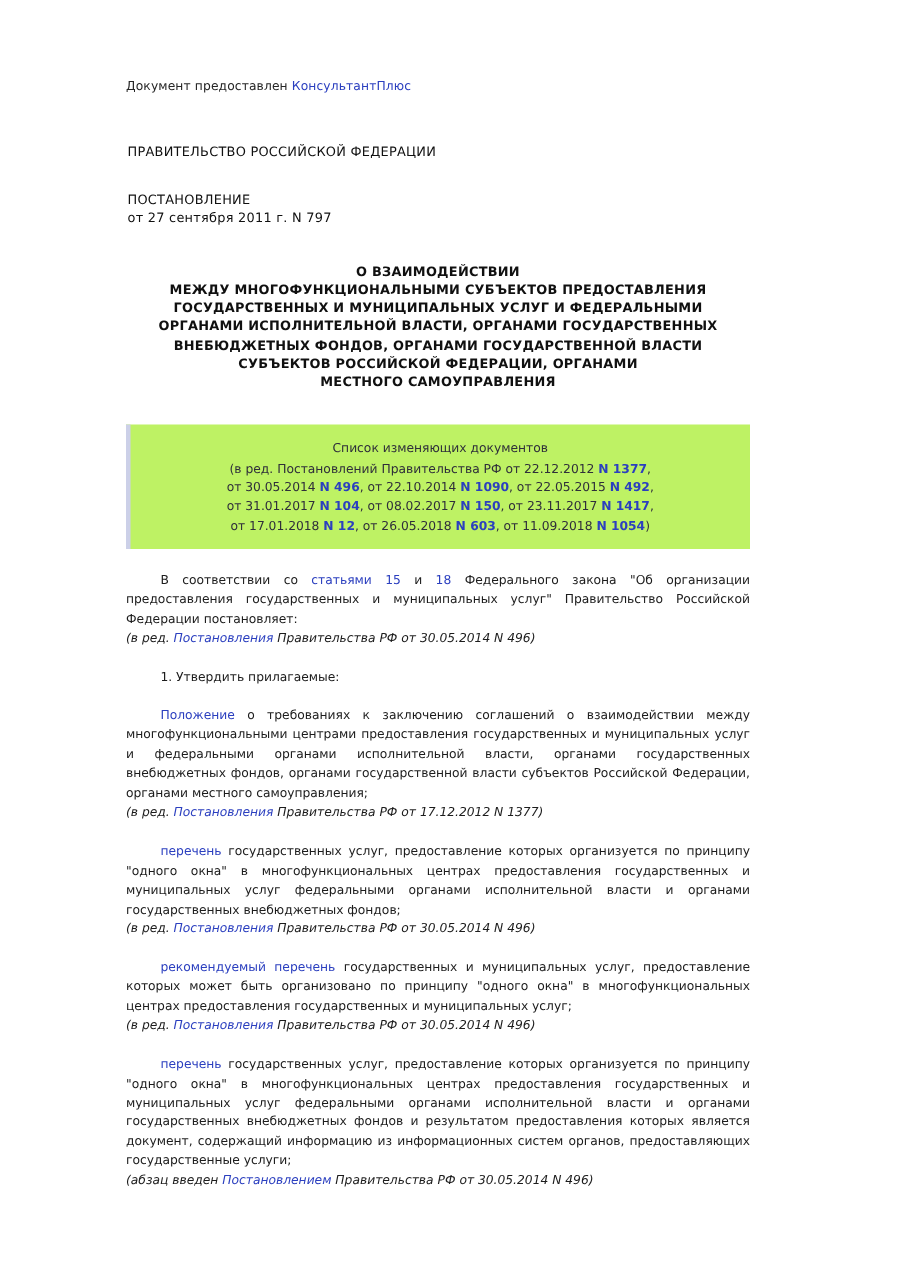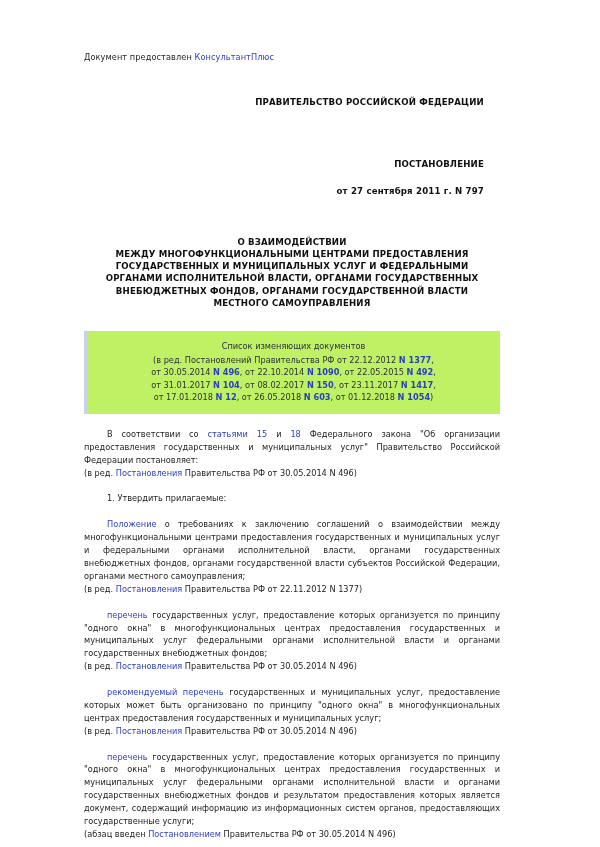--- a/index.html
+++ b/index.html
@@ -31,27 +31,27 @@
     color: #262626;
     margin: 0 0 34px 0;
     letter-spacing: 0.01em;
   }
   .provider .brand {
     color: #2b3fbf;
   }
 
   
   .doc-heading {
-    text-align: right;
+    text-align: left;
     font-size: 8.6px;
-    font-weight: bold;
+    font-weight: normal;
     line-height: 11.6px;
     letter-spacing: 0.02em;
     color: #101010;
-    margin: 16px;
+    margin: 1px;
   }
   .gap-18 { height: 18px; }
   .gap-14 { height: 14px; }
   .gap-22 { height: 22px; }
 
   .title-block {
     text-align: center;
     font-size: 8.6px;
     font-weight: bold;
     line-height: 12.2px;
@@ -90,20 +90,21 @@
     color: #1c1c1c;
     margin: 0;
   }
   p.body.indent { text-indent: 23px; }
   p.ed {
     font-size: 8.2px;
     line-height: 12.9px;
     color: #1c1c1c;
     margin: 0;
     text-align: left;
+    font-style: italic;
   }
   .lnk {
     color: #2b3fbf;
   }
   .spacer-para { height: 12.9px; }
 </style>
 </head>
 <body>
 
 <div class="page">
@@ -116,48 +117,49 @@
 
   <div class="gap-18"></div>
 
   <div class="doc-heading">ПОСТАНОВЛЕНИЕ</div>
   <div class="doc-heading">от 27 сентября 2011 г. N 797</div>
 
   <div class="gap-22"></div>
 
   <div class="title-block">
     <div>О ВЗАИМОДЕЙСТВИИ</div>
-    <div>МЕЖДУ МНОГОФУНКЦИОНАЛЬНЫМИ ЦЕНТРАМИ ПРЕДОСТАВЛЕНИЯ</div>
+    <div>МЕЖДУ МНОГОФУНКЦИОНАЛЬНЫМИ СУБЪЕКТОВ ПРЕДОСТАВЛЕНИЯ</div>
     <div>ГОСУДАРСТВЕННЫХ И МУНИЦИПАЛЬНЫХ УСЛУГ И ФЕДЕРАЛЬНЫМИ</div>
     <div>ОРГАНАМИ ИСПОЛНИТЕЛЬНОЙ ВЛАСТИ, ОРГАНАМИ ГОСУДАРСТВЕННЫХ</div>
     <div>ВНЕБЮДЖЕТНЫХ ФОНДОВ, ОРГАНАМИ ГОСУДАРСТВЕННОЙ ВЛАСТИ</div>
+    <div>СУБЪЕКТОВ РОССИЙСКОЙ ФЕДЕРАЦИИ, ОРГАНАМИ</div>
     <div>МЕСТНОГО САМОУПРАВЛЕНИЯ</div>
   </div>
 
   <div class="callout">
     <span class="hdr">Список изменяющих документов</span>
     <span class="row"><span>(в ред. Постановлений Правительства РФ от 22.12.2012 </span><span class="ref">N 1377</span><span>,</span></span>
     <span class="row"><span>от 30.05.2014 </span><span class="ref">N 496</span><span>, от 22.10.2014 </span><span class="ref">N 1090</span><span>, от 22.05.2015 </span><span class="ref">N 492</span><span>,</span></span>
     <span class="row"><span>от 31.01.2017 </span><span class="ref">N 104</span><span>, от 08.02.2017 </span><span class="ref">N 150</span><span>, от 23.11.2017 </span><span class="ref">N 1417</span><span>,</span></span>
-    <span class="row"><span>от 17.01.2018 </span><span class="ref">N 12</span><span>, от 26.05.2018 </span><span class="ref">N 603</span><span>, от 01.12.2018 </span><span class="ref">N 1054</span><span>)</span></span>
+    <span class="row"><span>от 17.01.2018 </span><span class="ref">N 12</span><span>, от 26.05.2018 </span><span class="ref">N 603</span><span>, от 11.09.2018 </span><span class="ref">N 1054</span><span>)</span></span>
   </div>
 
   <div class="gap-14"></div>
 
   <p class="body indent"><span>В соответствии со </span><span class="lnk">статьями</span><span> </span><span class="lnk">15</span><span> и </span><span class="lnk">18</span><span> Федерального закона "Об организации предоставления государственных и муниципальных услуг" Правительство Российской Федерации постановляет:</span></p>
   <p class="ed"><span>(в ред. </span><span class="lnk">Постановления</span><span> Правительства РФ от 30.05.2014 N 496)</span></p>
 
   <div class="spacer-para"></div>
 
   <p class="body indent">1. Утвердить прилагаемые:</p>
 
   <div class="spacer-para"></div>
 
   <p class="body indent"><span class="lnk">Положение</span><span> о требованиях к заключению соглашений о взаимодействии между многофункциональными центрами предоставления государственных и муниципальных услуг и федеральными органами исполнительной власти, органами государственных внебюджетных фондов, органами государственной власти субъектов Российской Федерации, органами местного самоуправления;</span></p>
-  <p class="ed"><span>(в ред. </span><span class="lnk">Постановления</span><span> Правительства РФ от 22.11.2012 N 1377)</span></p>
+  <p class="ed"><span>(в ред. </span><span class="lnk">Постановления</span><span> Правительства РФ от 17.12.2012 N 1377)</span></p>
 
   <div class="spacer-para"></div>
 
   <p class="body indent"><span class="lnk">перечень</span><span> государственных услуг, предоставление которых организуется по принципу "одного окна" в многофункциональных центрах предоставления государственных и муниципальных услуг федеральными органами исполнительной власти и органами государственных внебюджетных фондов;</span></p>
   <p class="ed"><span>(в ред. </span><span class="lnk">Постановления</span><span> Правительства РФ от 30.05.2014 N 496)</span></p>
 
   <div class="spacer-para"></div>
 
   <p class="body indent"><span class="lnk">рекомендуемый перечень</span><span> государственных и муниципальных услуг, предоставление которых может быть организовано по принципу "одного окна" в многофункциональных центрах предоставления государственных и муниципальных услуг;</span></p>
   <p class="ed"><span>(в ред. </span><span class="lnk">Постановления</span><span> Правительства РФ от 30.05.2014 N 496)</span></p>

